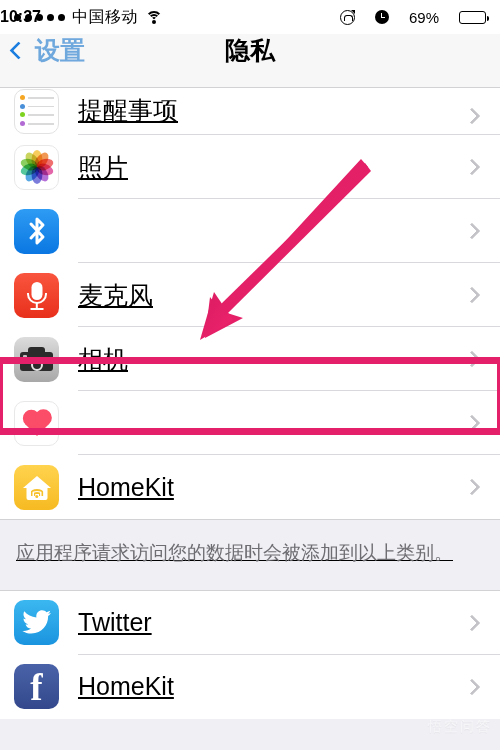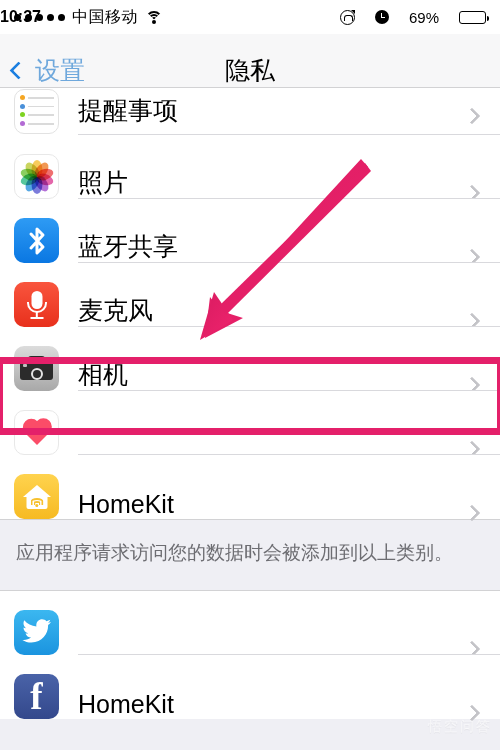--- a/index.html
+++ b/index.html
@@ -75,40 +75,41 @@
   }
   .batt::after {
     content:""; position:absolute; right:-4px; top:4px;
     width:2.3px; height:5px; background:#000; border-radius:0 2px 2px 0;
   }
   .batt-fill { height:100%; background:#000; border-radius:1px; }
 
   
   .navbar {
     height:54px; background:#F7F7F8;
-    display:flex; align-items:flex-end; position:relative;
+    display:flex; align-items:flex-start; position:relative;
     border-bottom:1px solid #D2D2D4;
+    font-weight:bold;
   }
   .back { display:flex; align-items:center; padding-left:12px; cursor:pointer; }
   .chev-back {
     width:13px; height:13px; border-left:3.4px solid #1C7FE0;
     border-bottom:3.4px solid #1C7FE0; transform:rotate(45deg);
     margin-right:10px; border-radius:1px;
   }
   .back-label { font-size:25px; color:#6FA8DC; }
   .nav-title {
     position:absolute; left:0; right:0; text-align:center;
     font-size:25px; color:#000; pointer-events:none;
   }
 
   
-  .scroll { position:relative; height:662px; overflow:hidden; }
+  .scroll { position:relative; height:662px; overflow:hidden;text-decoration:underline; }
   .section { background:#fff; }
   .row {
-    height:64px; display:flex; align-items:flex-end;
+    height:64px; display:flex; align-items:center;
     padding-left:14px; position:relative; background:#fff; cursor:pointer;
   }
   .row .sep {
     position:absolute; left:78px; right:0; bottom:0; height:1px; background:#D9D9DD;
   }
   .row:last-child .sep { display:none; }
   .icon-wrap {
     width:45px; height:45px; flex:0 0 45px; border-radius:10px;
     position:relative; overflow:hidden;
   }
@@ -335,21 +336,20 @@
         <span class="chev"></span>
         <span class="sep"></span>
       </div>
 
       <div class="row">
         <div class="icon-wrap ic-bt">
           <svg width="20" height="30" viewBox="0 0 20 30">
             <path d="M4 8 L16 21 L10 27 L10 3 L16 9 L4 22" stroke="#ffffff" stroke-width="3" fill="none" stroke-linecap="round" stroke-linejoin="round"></path>
           </svg>
         </div>
-        <span class="row-label">蓝牙共享</span>
         <span class="chev"></span>
         <span class="sep"></span>
       </div>
 
       <div class="row">
         <div class="icon-wrap ic-mic">
           <span class="mic-body"></span>
             <span class="mic-arc"></span>
           <span class="mic-stem"></span>
             <span class="mic-base"></span>
@@ -397,20 +397,21 @@
       <div class="footer-text">应用程序请求访问您的数据时会被添加到以上类别。</div>
     </div>
 
     <div class="section sec2">
       <div class="row">
         <div class="icon-wrap ic-twitter">
           <svg width="30" height="26" viewBox="0 0 30 26">
             <path fill="#ffffff" d="M29 3.1c-1.05.47-2.2.78-3.4.93 1.22-.73 2.16-1.9 2.6-3.28-1.14.68-2.4 1.17-3.75 1.44C23.38 1.03 21.85.3 20.16.3c-3.25 0-5.88 2.63-5.88 5.88 0 .46.05.9.15 1.34-4.9-.25-9.24-2.6-12.14-6.17-.5.87-.8 1.9-.8 2.95 0 2.04 1.04 3.84 2.62 4.9-.97-.03-1.87-.3-2.66-.74v.07c0 2.85 2.03 5.22 4.72 5.77-.5.13-1.02.2-1.55.2-.38 0-.75-.04-1.1-.1.75 2.33 2.92 4.03 5.5 4.08-2.02 1.58-4.55 2.52-7.3 2.52-.48 0-.94-.03-1.4-.08 2.6 1.67 5.7 2.64 9.02 2.64 10.83 0 16.75-8.97 16.75-16.75l-.02-.76C27.2 5.33 28.2 4.28 29 3.1z"></path>
           </svg>
         </div>
+        <span class="row-label">Twitter</span>
         <span class="chev"></span>
         <span class="sep"></span>
       </div>
       <div class="row">
         <div class="icon-wrap ic-fb">
           <span class="fb-f">f</span>
         </div>
         <span class="row-label">HomeKit</span>
         <span class="chev"></span>
 

